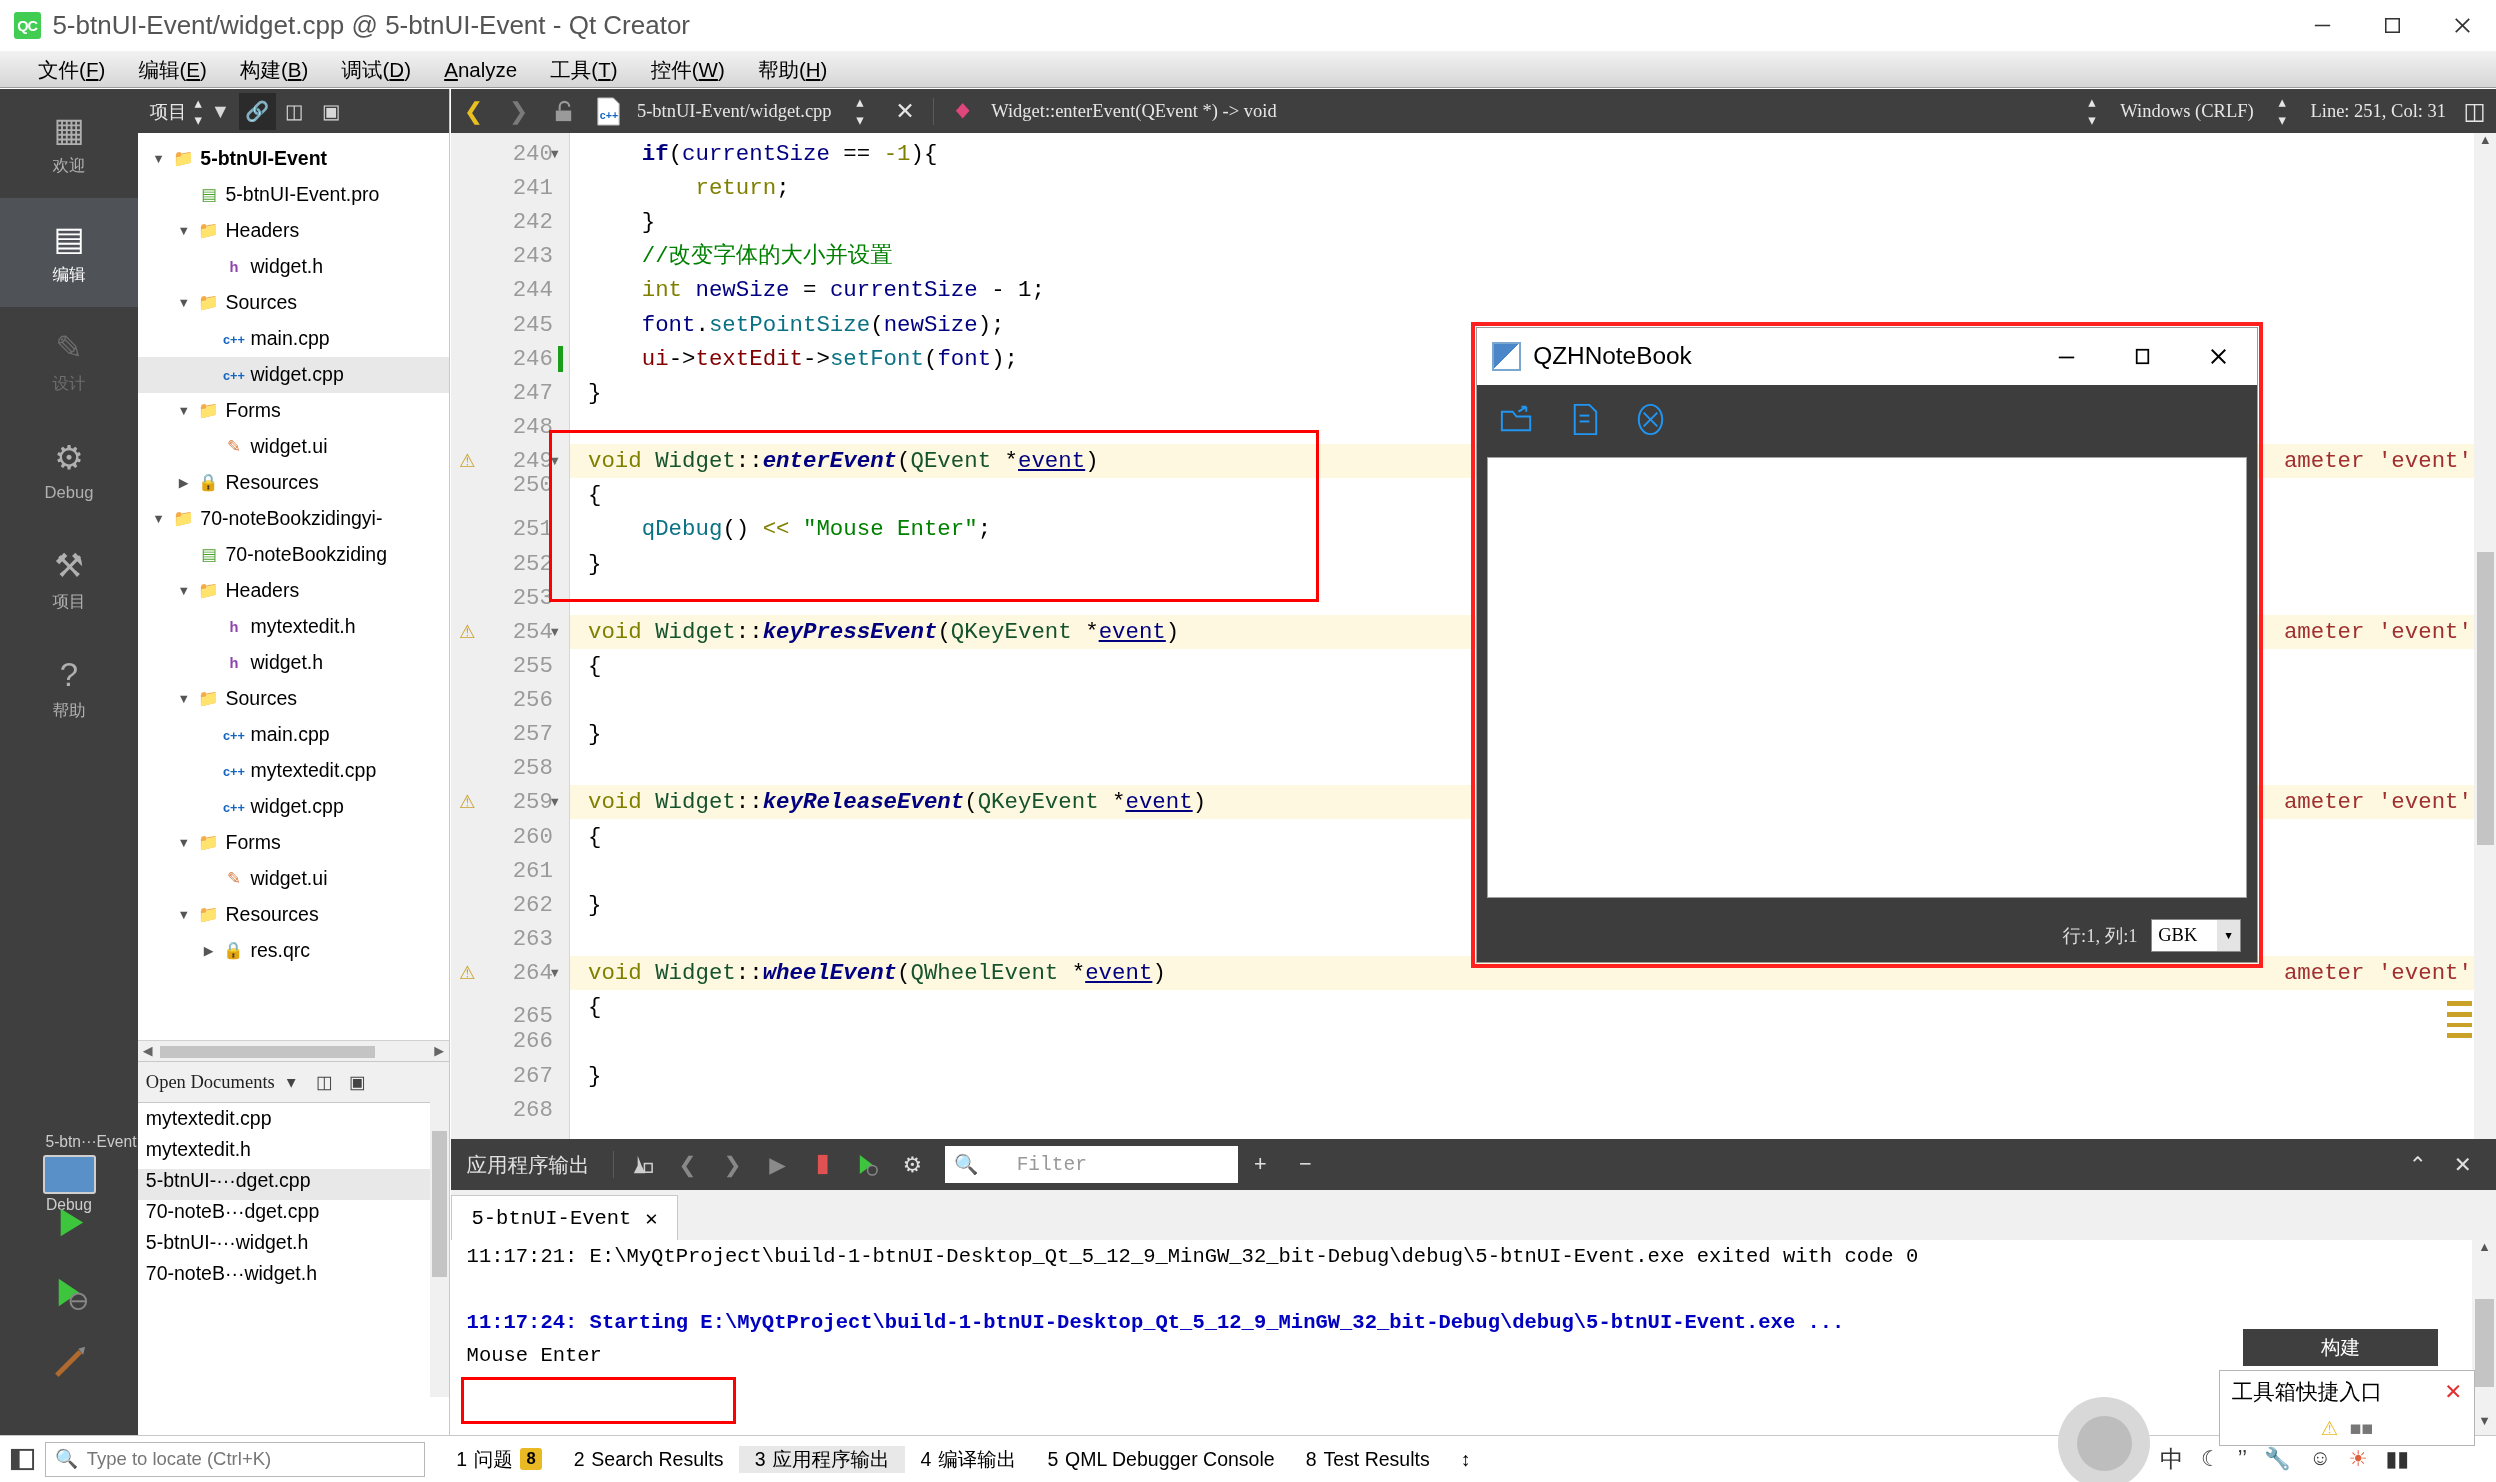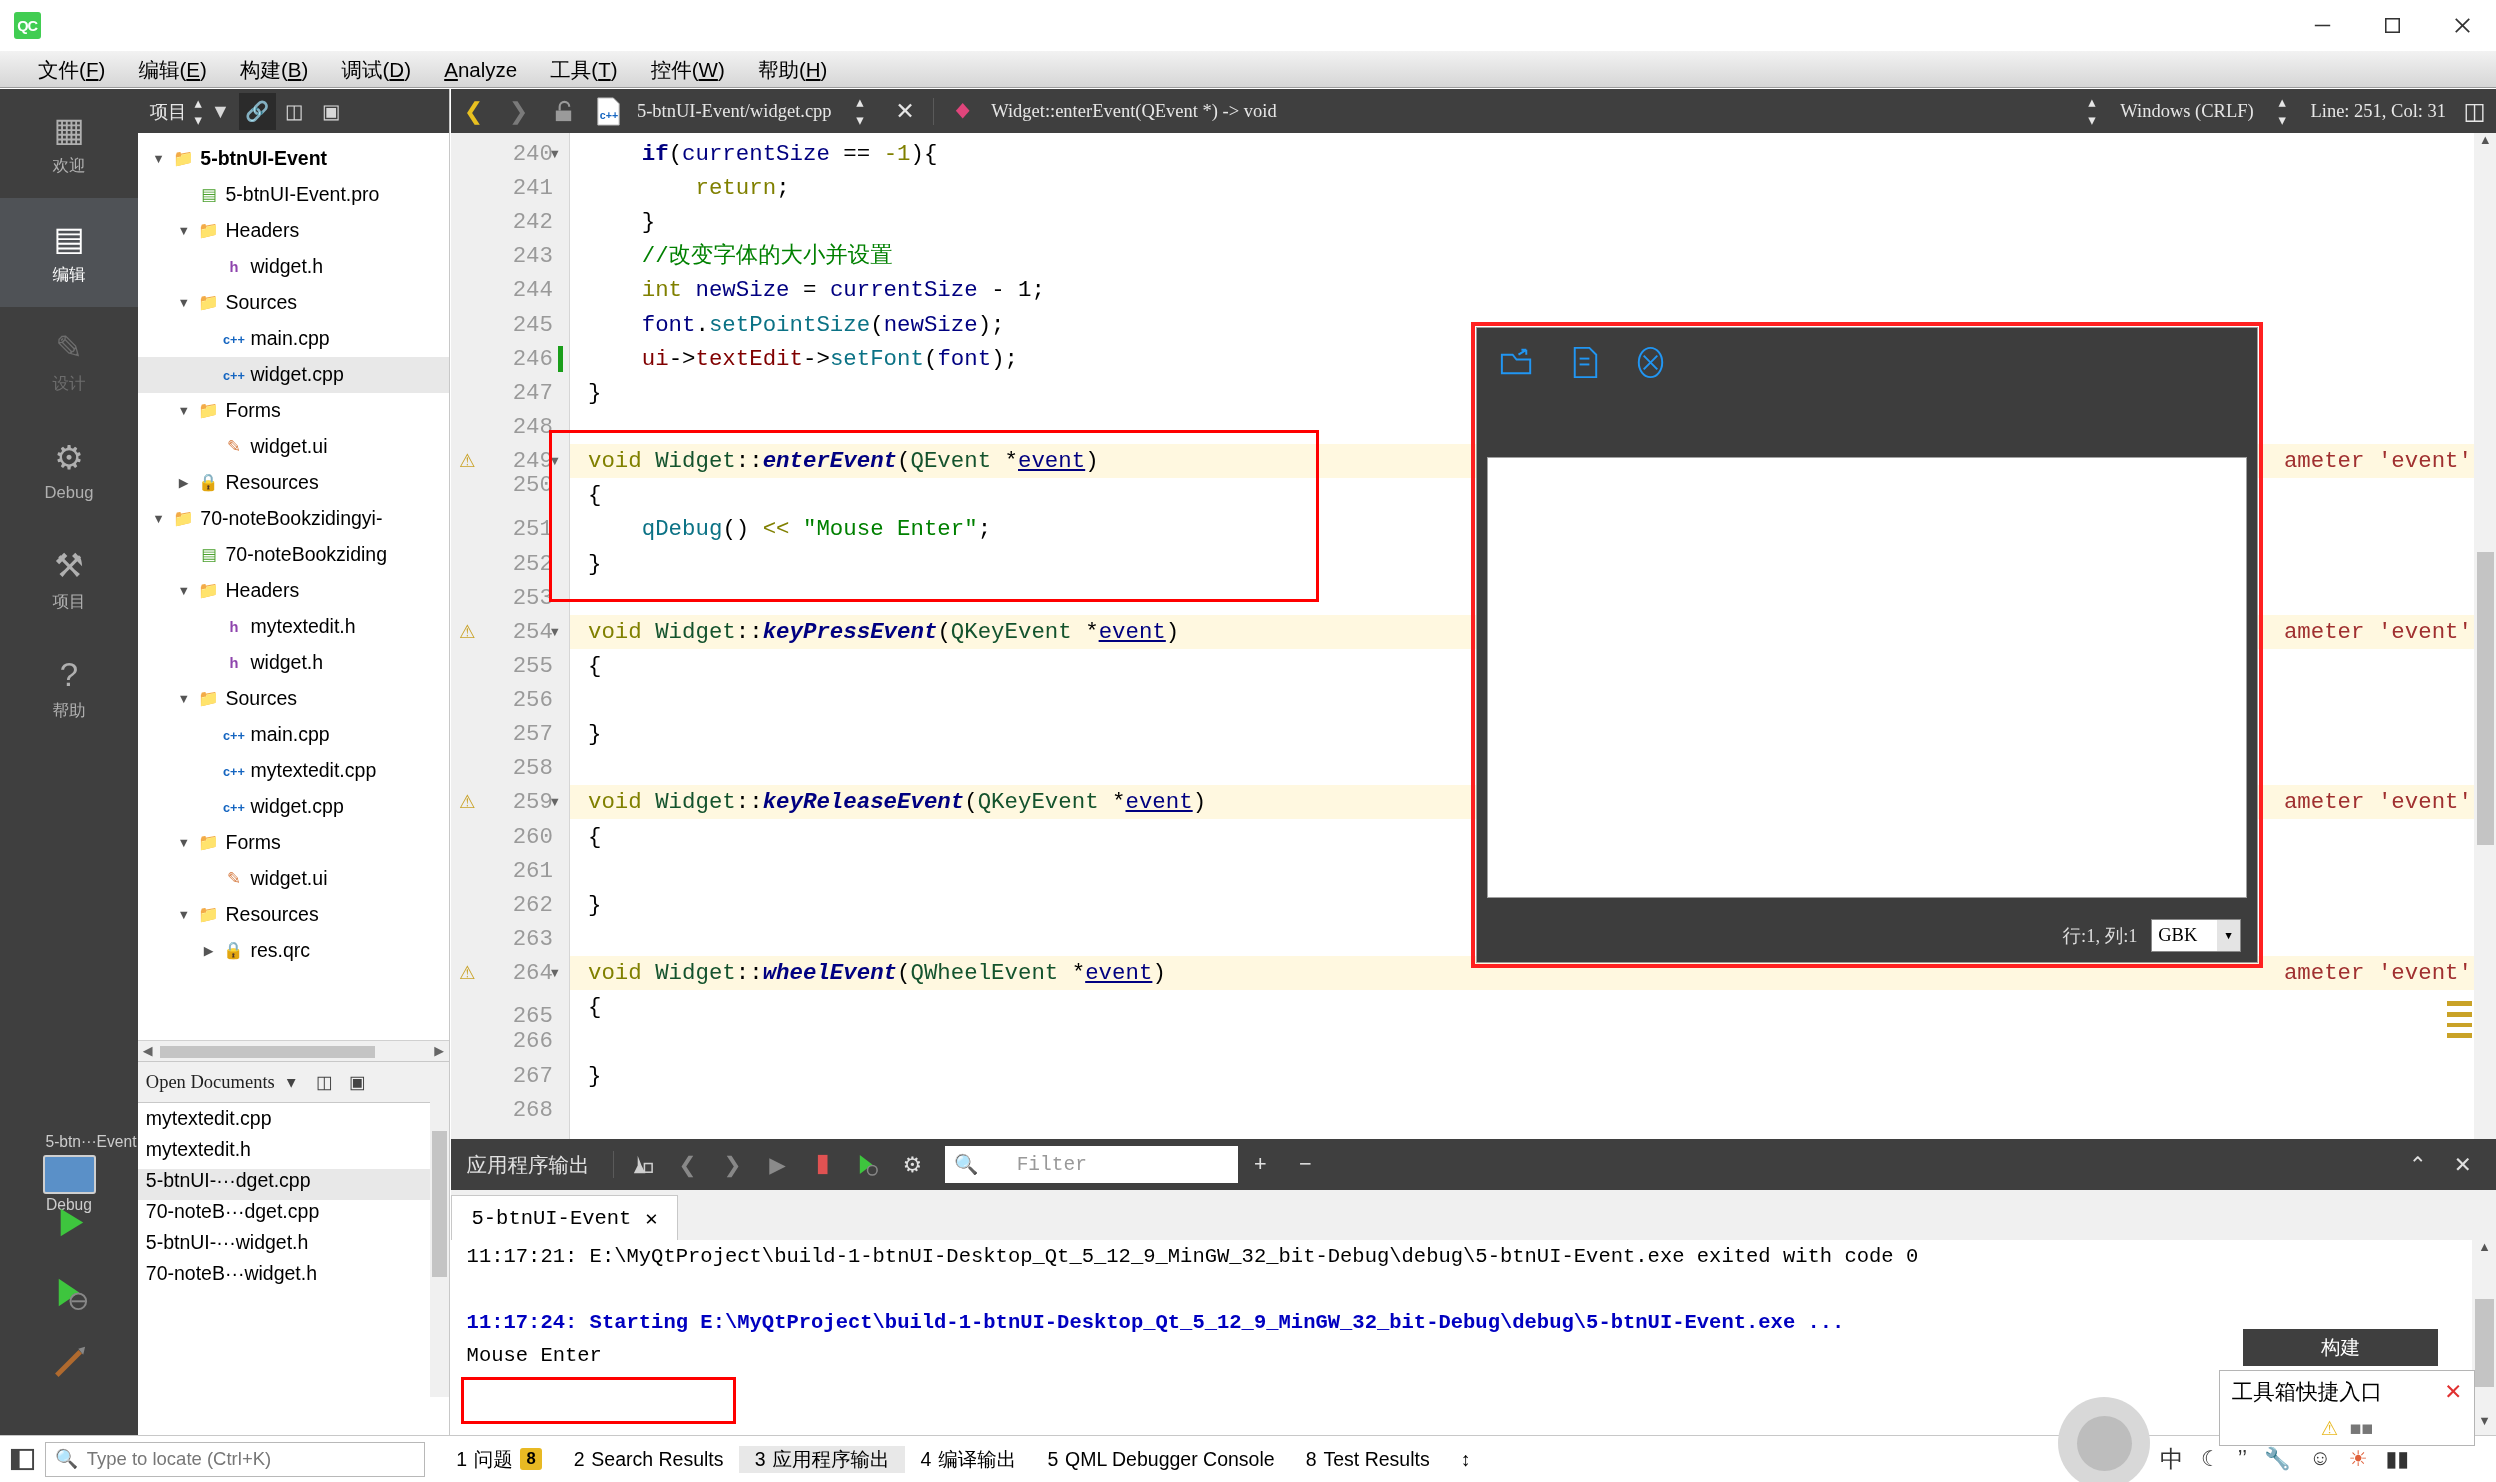--- a/index.html
+++ b/index.html
@@ -256,20 +256,21 @@
   .ime .ic { font-size: 21.5px; color: #333; }
   .ime .zh { font-size: 23.4px; color: #333; }
 </style>
 </head>
 <body>
 
 <div class="app">
 
   <div class="titlebar">
     <div class="tb-icon">QC</div>
+    <div class="tb-title">5-btnUI-Event/widget.cpp @ 5-btnUI-Event - Qt Creator</div>
     <div class="tb-buttons">
       <div class="tb-btn">
         <svg width="25" height="25" viewBox="0 0 26 26">
             <line x1="5" y1="13" x2="21" y2="13" stroke="#333" stroke-width="1.6"></line>
           </svg>
       </div>
       <div class="tb-btn">
         <svg width="25" height="25" viewBox="0 0 26 26">
             <rect x="6" y="6" width="14" height="14" fill="none" stroke="#333" stroke-width="1.6"></rect>
           </svg>
@@ -633,20 +634,42 @@
     <div class="ed-vscroll">
       <div class="arr" style="top:0;">▲</div>
       <div class="thumb"></div>
       <div class="arr" style="bottom:0;">▼</div>
     </div>
   </div>
 
   <div class="dlgwrap">
     <div class="dlg-red"></div>
     <div class="dlg">
+      <div class="dlg-title">
+        <div class="dlg-ico"></div>
+        <div class="dlg-name">QZHNoteBook</div>
+        <div class="dlg-wbtns">
+          <div class="dlg-wbtn">
+            <svg width="27" height="27" viewBox="0 0 28 28">
+                <line x1="6" y1="15" x2="22" y2="15" stroke="#000" stroke-width="1.8"></line>
+              </svg>
+          </div>
+          <div class="dlg-wbtn">
+            <svg width="27" height="27" viewBox="0 0 28 28">
+                <rect x="8" y="7" width="12" height="14" fill="none" stroke="#000" stroke-width="1.8"></rect>
+              </svg>
+          </div>
+          <div class="dlg-wbtn">
+            <svg width="27" height="27" viewBox="0 0 28 28">
+                <line x1="7" y1="7" x2="21" y2="21" stroke="#000" stroke-width="2"></line>
+                <line x1="21" y1="7" x2="7" y2="21" stroke="#000" stroke-width="2"></line>
+              </svg>
+          </div>
+        </div>
+      </div>
       <div class="dlg-toolbar">
         <div class="dlg-tbtn">
           <svg width="41" height="41" viewBox="0 0 42 42">
               <path d="M5 32 V13 h11 l4 5 h14 v14 z" fill="none" stroke="#2196f3" stroke-width="2"></path>
               <path d="M22 13 l8 -5 m0 0 l0 5 m0 -5 l-5 0" fill="none" stroke="#2196f3" stroke-width="2"></path>
             </svg>
         </div>
         <div class="dlg-tbtn">
           <svg width="41" height="41" viewBox="0 0 42 42">
               <path d="M11 6 h15 l7 7 v23 h-22z" fill="none" stroke="#2196f3" stroke-width="2"></path>

